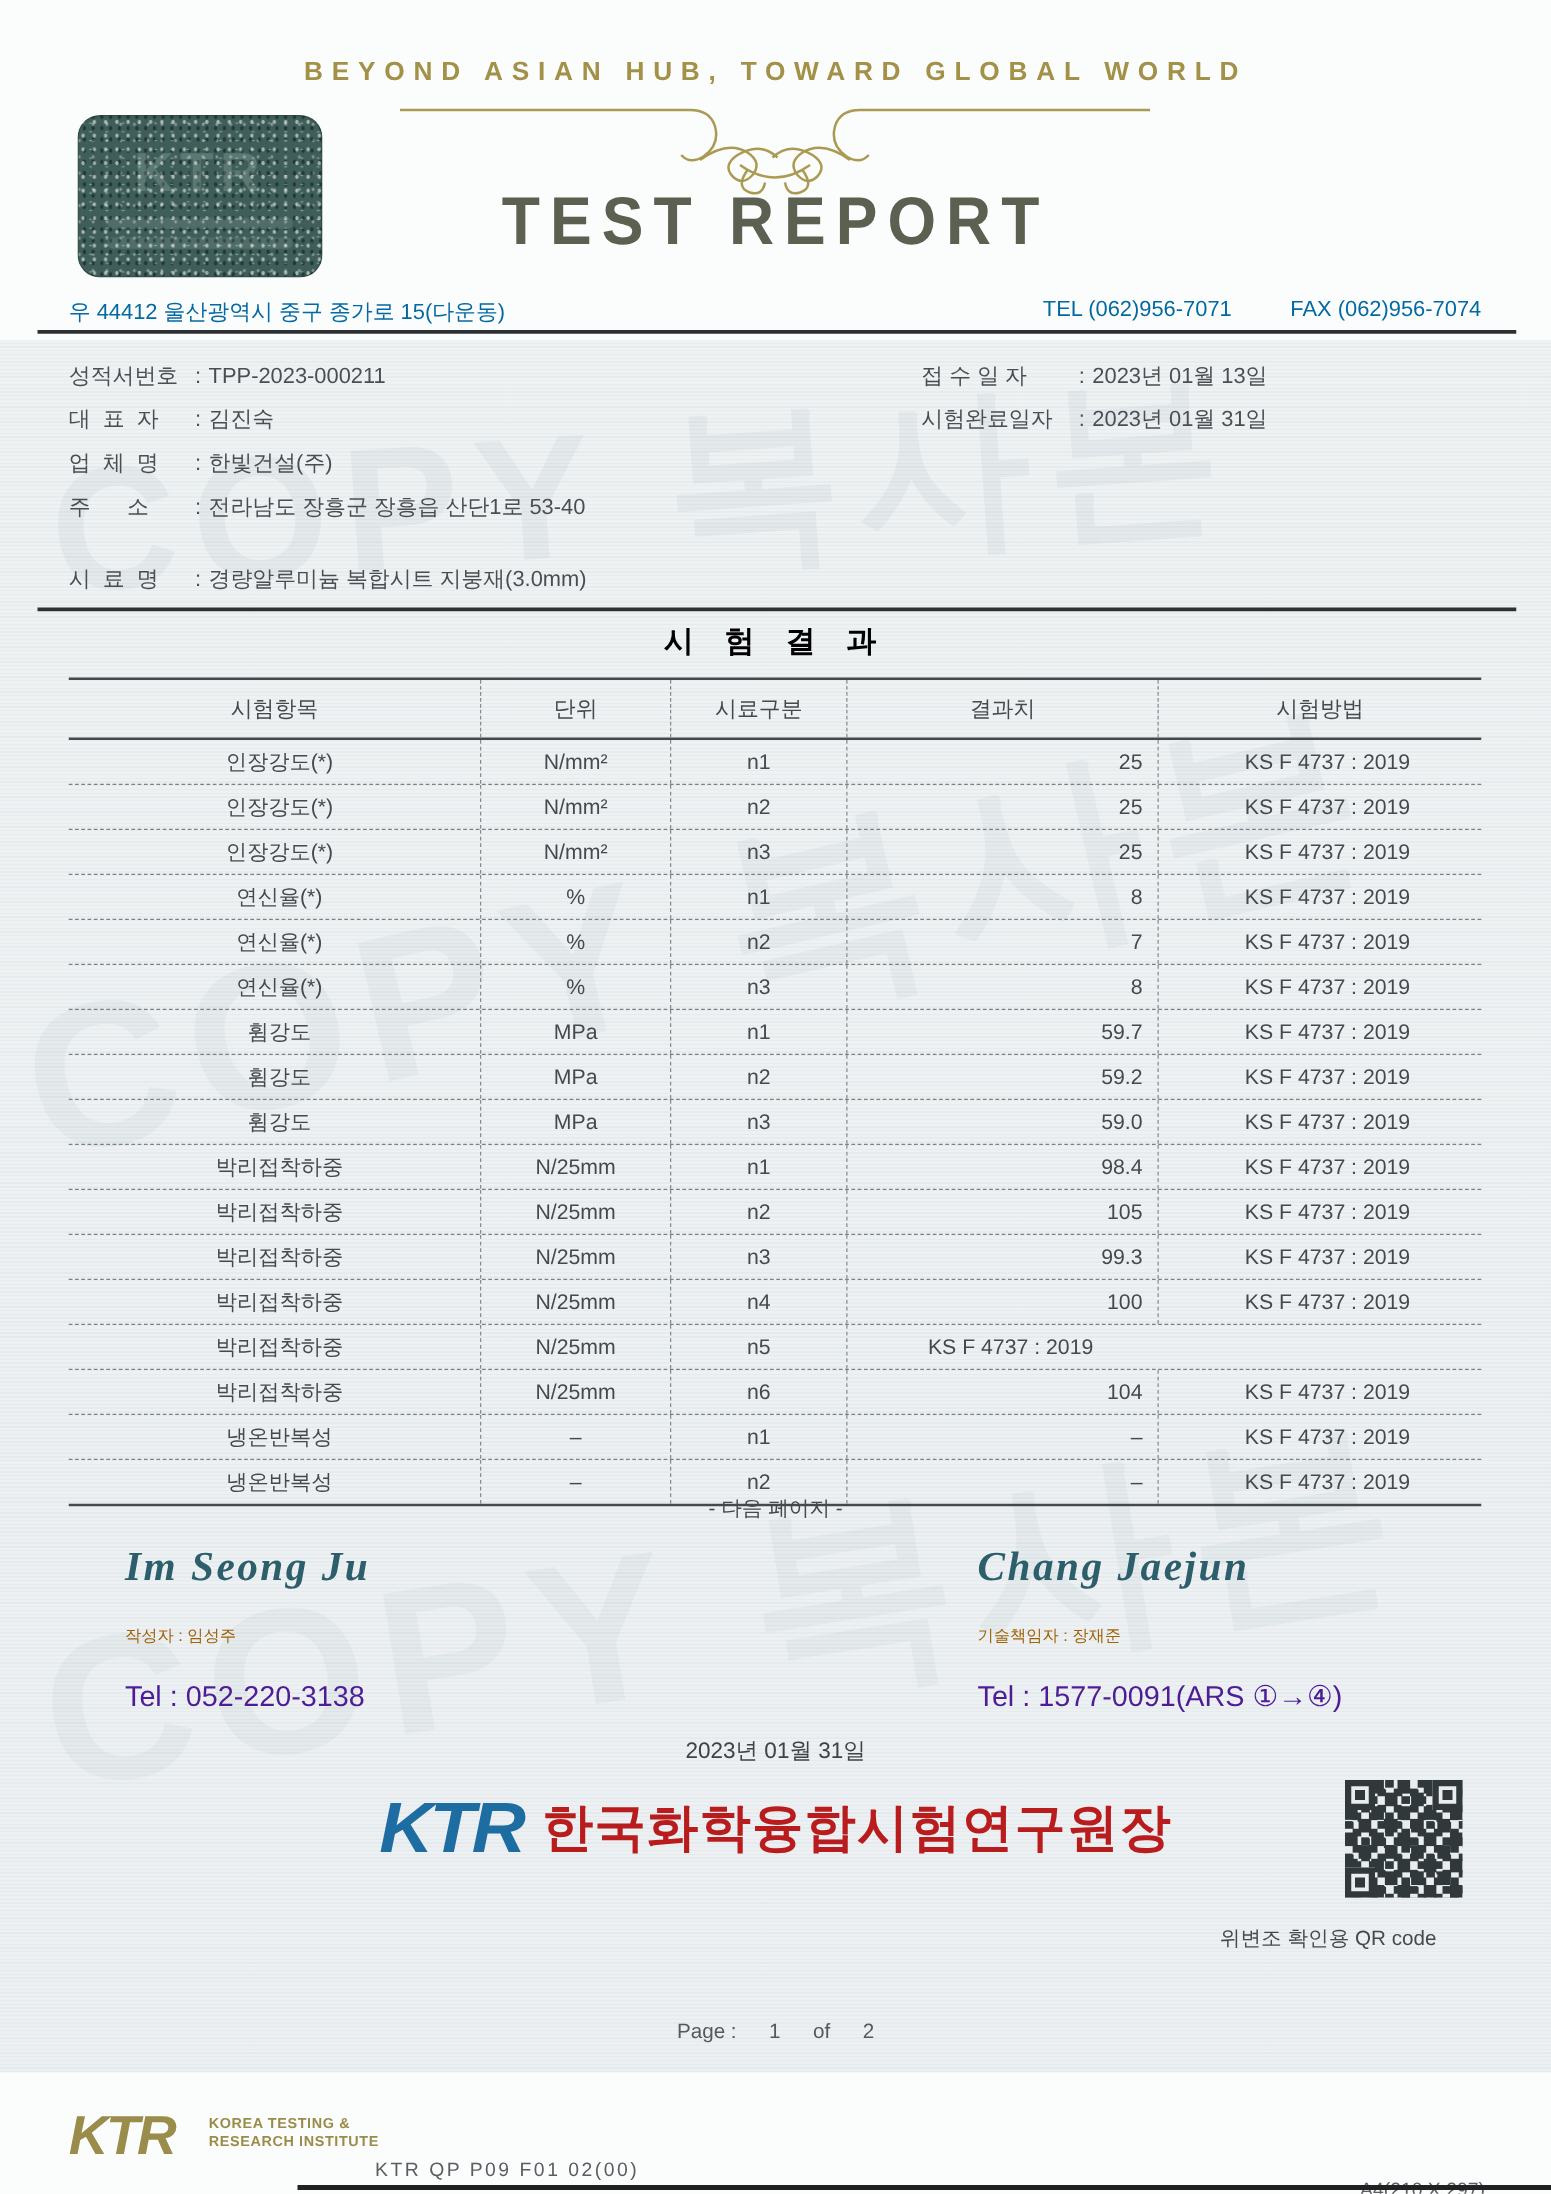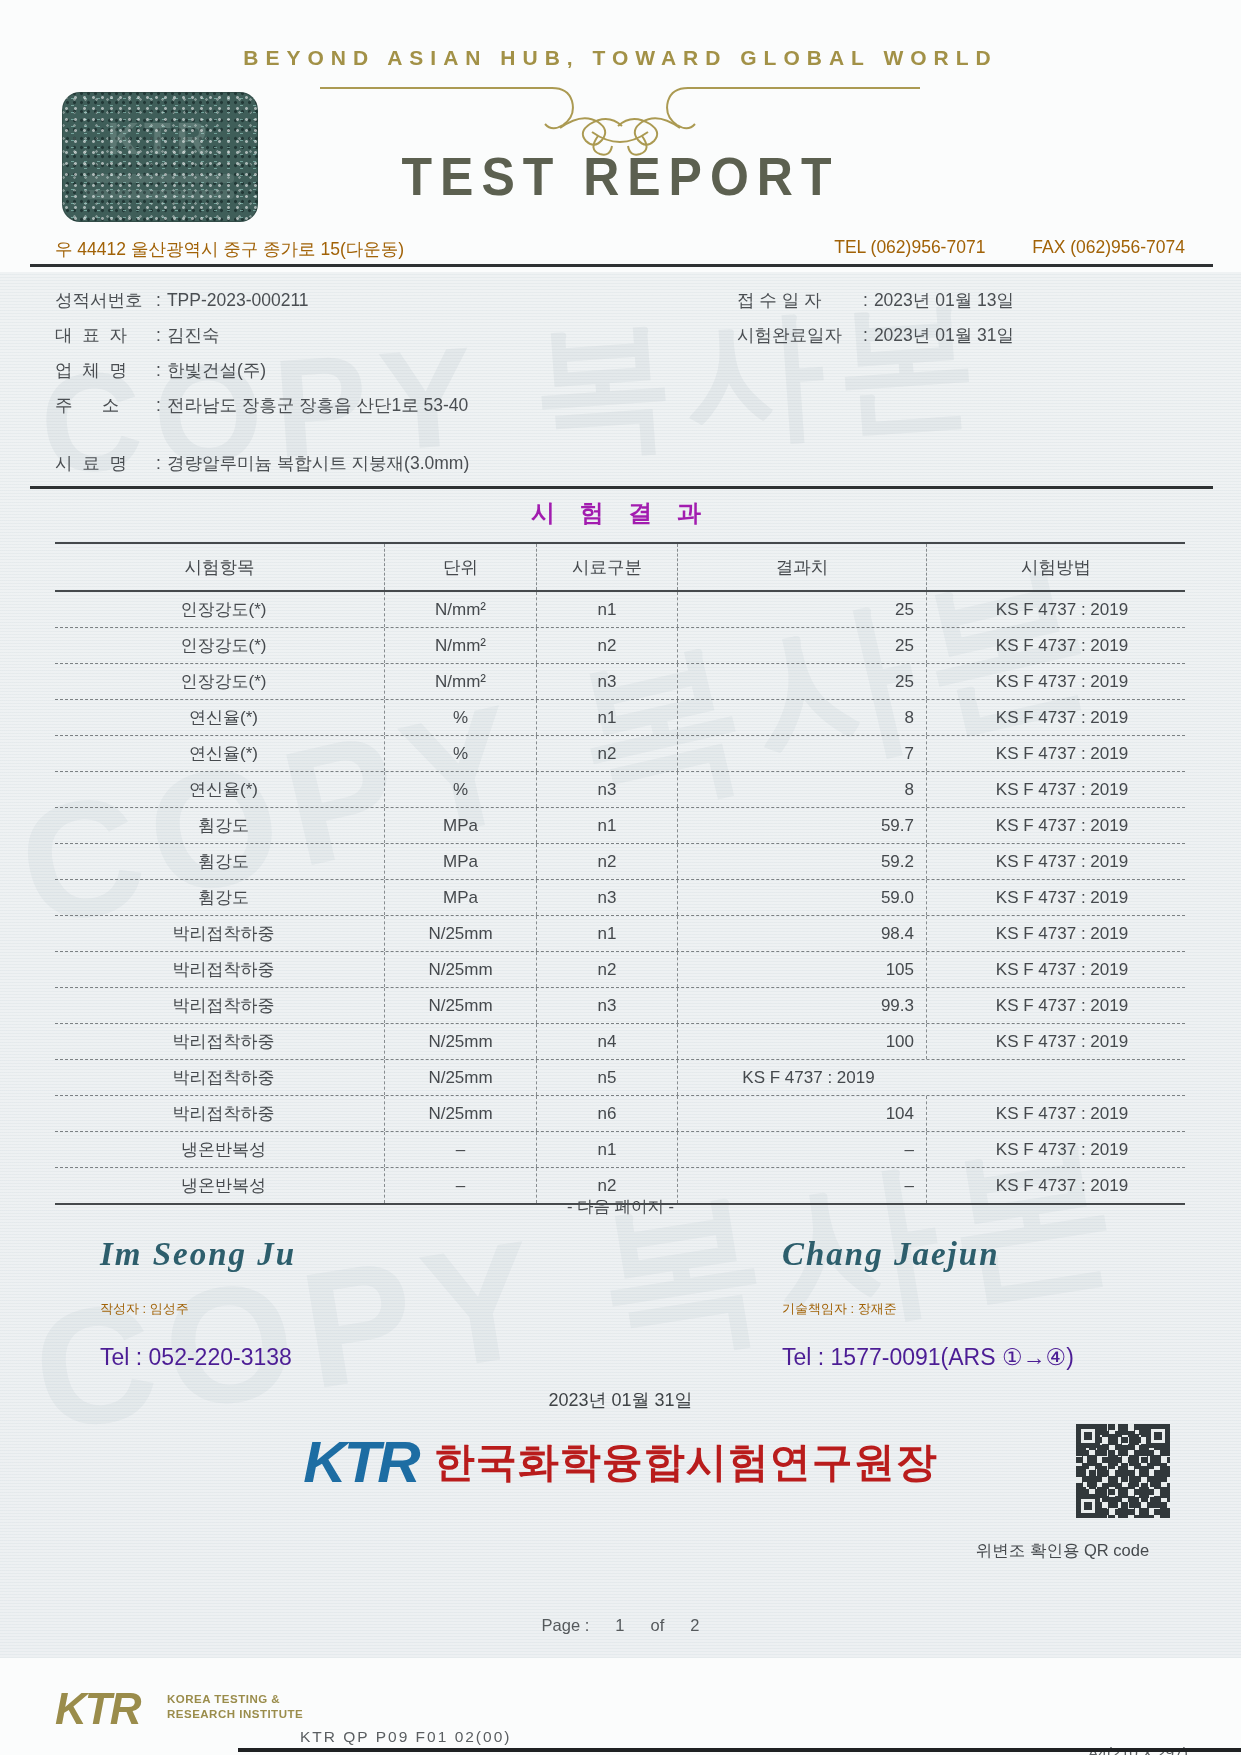--- a/index.html
+++ b/index.html
@@ -31,38 +31,38 @@
       box-shadow:0 0 0 1px rgba(40,60,56,.5) inset;}
   .holo-ktr{position:absolute;top:22px;left:0;width:100%;text-align:center;
       font-size:44px;font-weight:bold;letter-spacing:5px;color:rgba(235,250,245,.17);}
   .holo-bar{position:absolute;left:24px;right:24px;height:9px;background:rgba(235,250,245,.10);border-radius:4px;}
   .holo-bar.b1{top:82px;} .holo-bar.b2{top:98px;}
 
   .title{position:absolute;top:148px;left:0;width:100%;text-align:center;
       font-size:50px;font-weight:bold;letter-spacing:8px;color:#5c6050;transform:scaleY(1.08);}
 
   .addr-row{position:absolute;top:237px;left:55px;width:1130px;display:flex;
-      justify-content:space-between;font-size:17.5px;color:#a16207;}
+      justify-content:space-between;font-size:17.5px;color:#0369a1;}
   .telfax span{margin-left:42px;}
 
   .rule{position:absolute;left:30px;width:1183px;height:3px;background:#2e3133;}
   .rule1{top:264px;} .rule2{top:486px;}
 
   .info{position:absolute;font-size:17.5px;color:#4a4e52;}
   .info .line{height:35px;line-height:35px;}
   .info-left{top:283px;left:55px;}
   .info-right{top:283px;left:737px;}
   .sample-line{top:446px;left:55px;}
   .lbl{display:inline-block;white-space:pre;}
   .info-left .lbl,.sample-line .lbl{min-width:99px;}
   .info-right .lbl{min-width:124px;}
   .colon{padding:0 6px 0 2px;}
 
   .section-title{position:absolute;top:497px;left:0;width:100%;text-align:center;
-      font-size:24px;font-weight:bold;letter-spacing:9px;color:#a21caf;}
+      font-size:24px;font-weight:bold;letter-spacing:9px;color:#000000;}
 
   .rtable{position:absolute;top:542px;left:55px;width:1130px;}
   .thead,.trow{display:grid;grid-template-columns:330px 152px 141px 249px 258px;}
   .thead{height:46px;line-height:46px;border-top:2px solid #45494c;border-bottom:2px solid #45494c;
       font-size:17.5px;}
   .thead .td{text-align:center;}
   .trow{height:35px;line-height:35px;font-size:17px;}
   .trow + .trow{border-top:1px dashed #7b8083;}
   .tbody{border-bottom:2px solid #45494c;}
   .td{overflow:hidden;}

